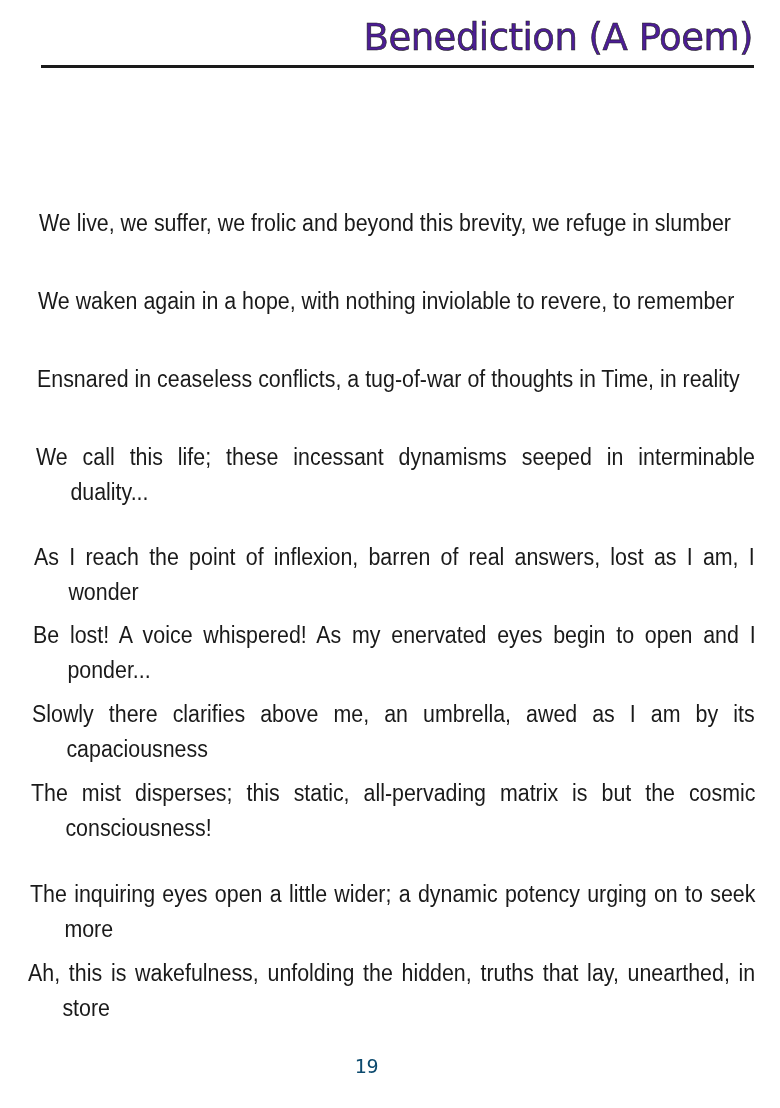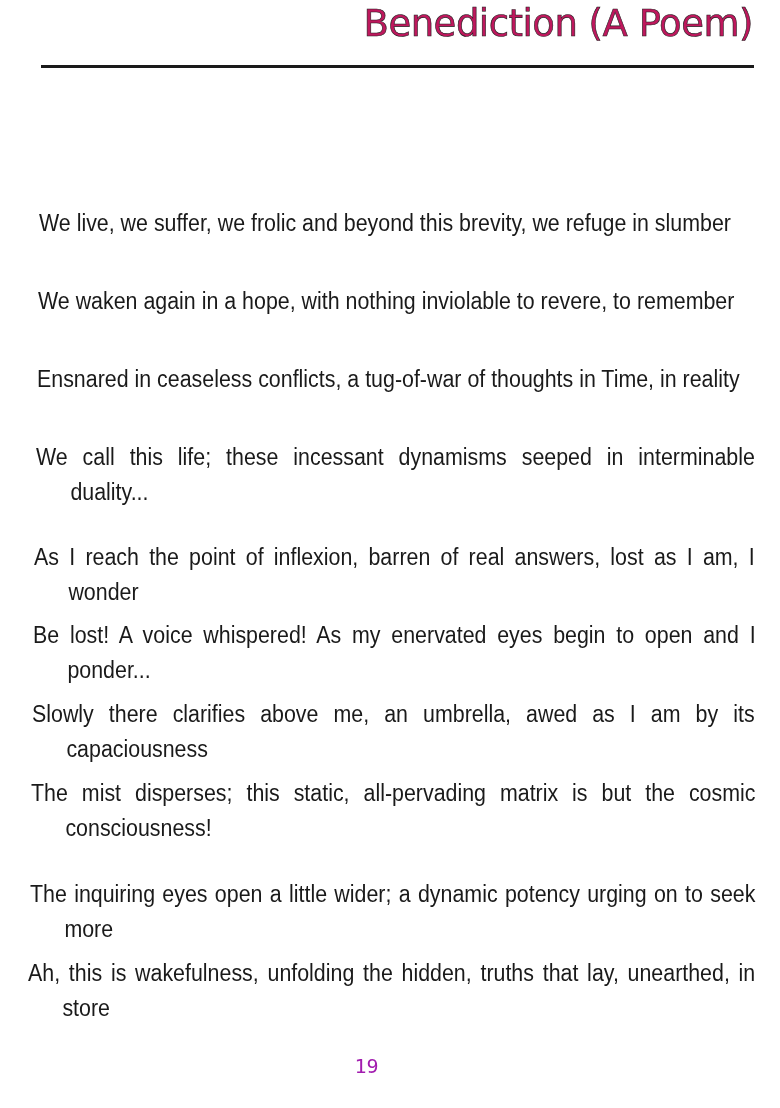--- a/index.html
+++ b/index.html
@@ -10,26 +10,26 @@
     body {
       width: 780px;
       height: 1108px;
       position: relative;
       overflow: hidden;
       color: #1a1a1a;
     }
     .title {
       position: absolute;
       right: 27px;
-      top: 2px;
+      top: 16px;
       font-family: "DejaVu Sans", sans-serif;
       font-size: 37px;
       font-weight: normal;
       letter-spacing: -0.5px;
-      color: #be185d;
+      color: #4c1d95;
       margin: 0;
       white-space: nowrap;
       -webkit-text-stroke: 0.6px #1c1c1c;
     }
     .rule {
       position: absolute;
       left: 41px;
       top: 65px;
       width: 713px;
       height: 3px;
@@ -56,21 +56,21 @@
       transform-origin: left top;
     }
     .page-number {
       position: absolute;
       left: 0;
       width: 733px;
       top: 1054px;
       text-align: center;
       font-family: "DejaVu Sans Mono", monospace;
       font-size: 20px;
-      color: #a21caf;
+      color: #0c4a6e;
     }
   </style>
 </head>
 <body>
 
 <h1 class="title">Benediction (A Poem)</h1>
 <div class="rule"></div>
 
 <div class="poem">
 

